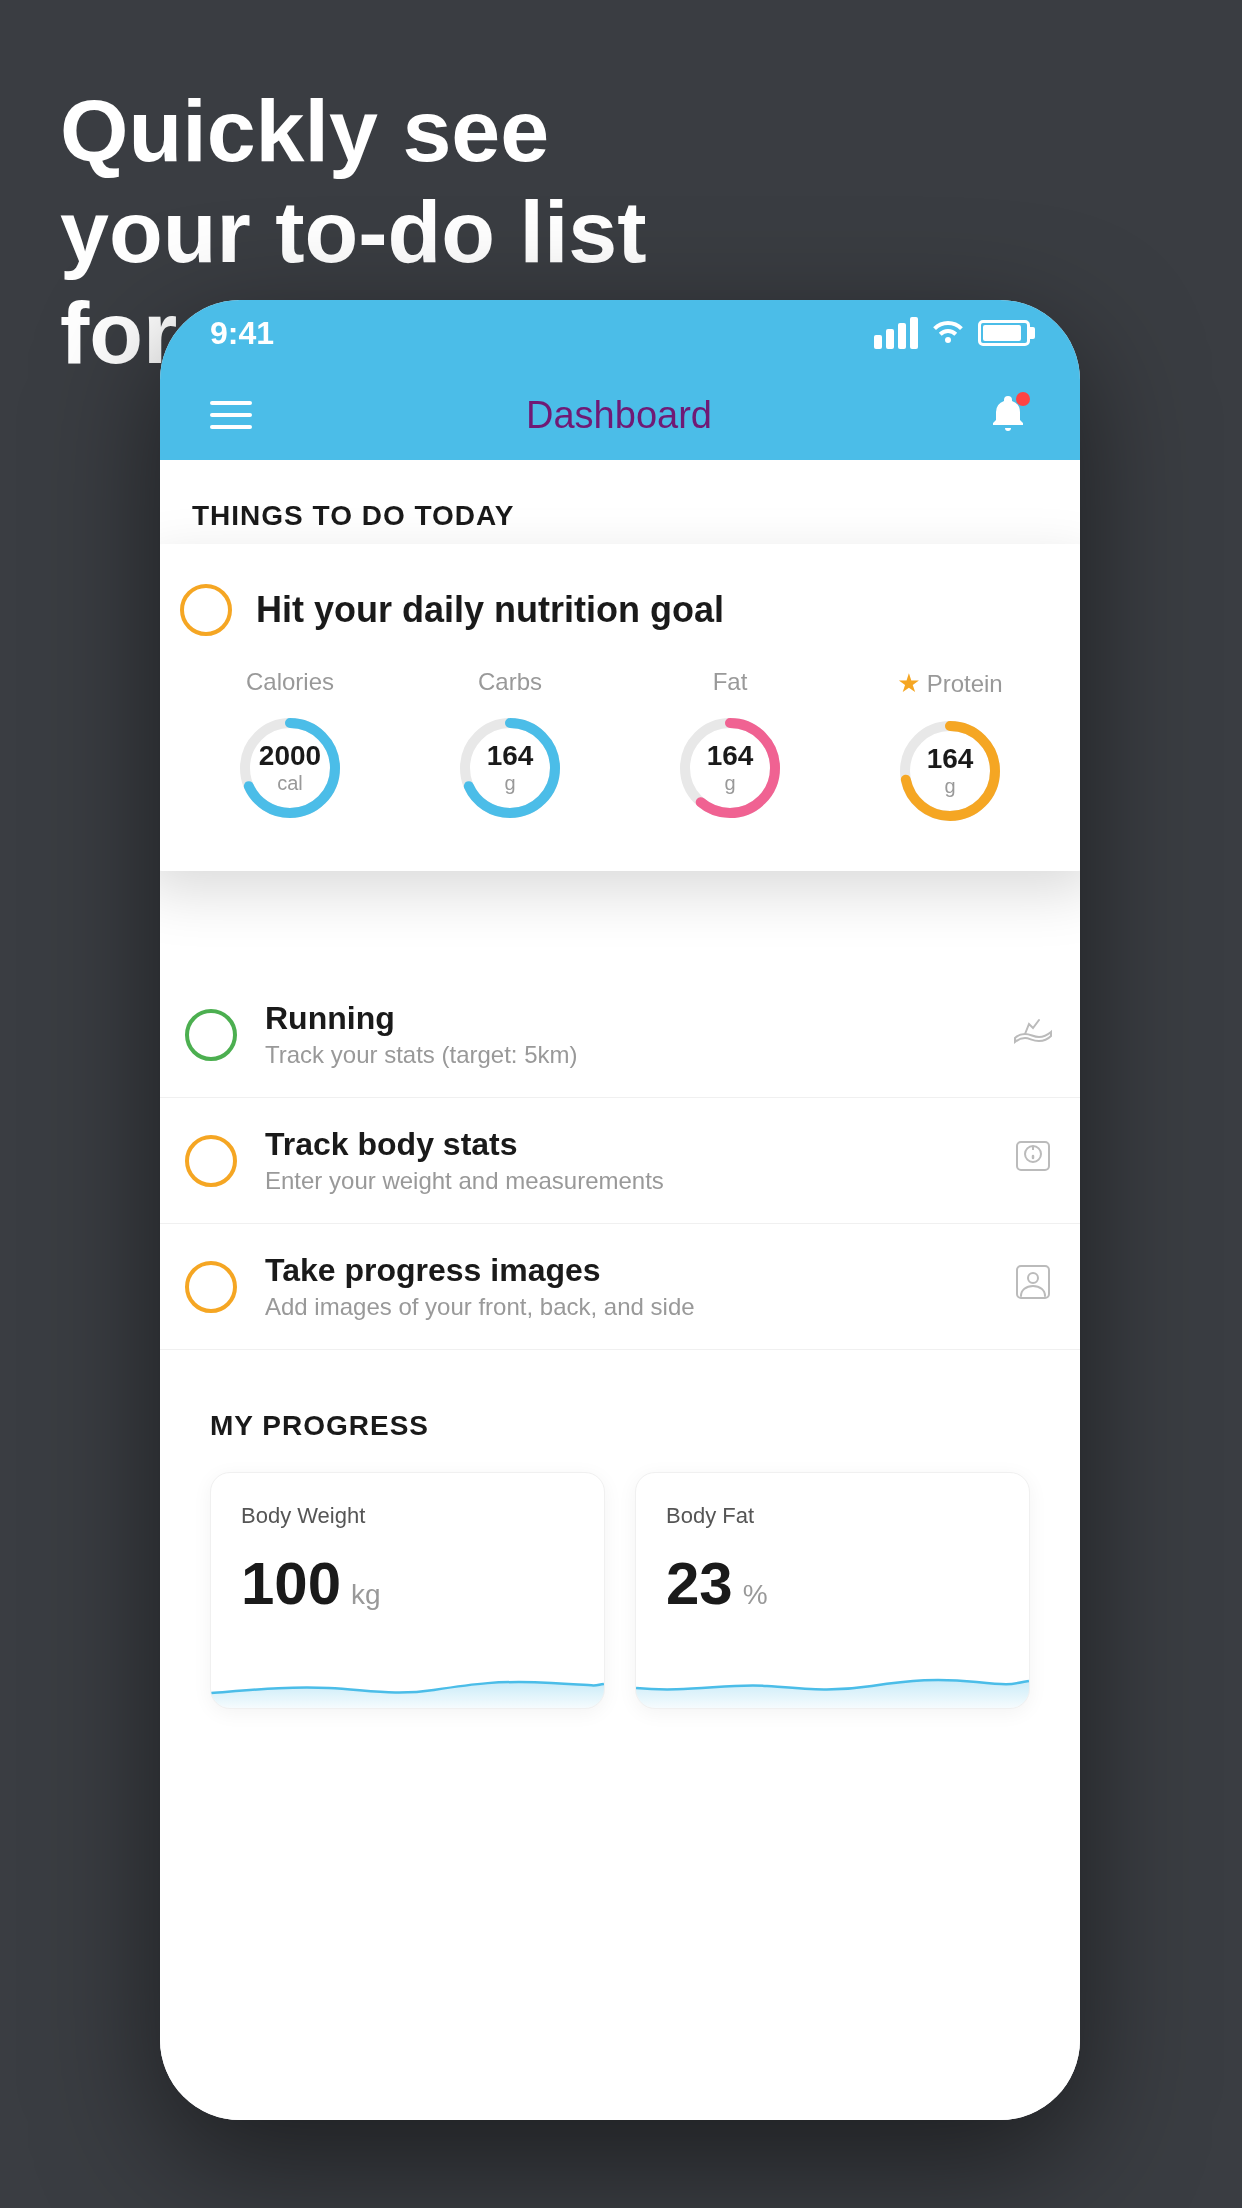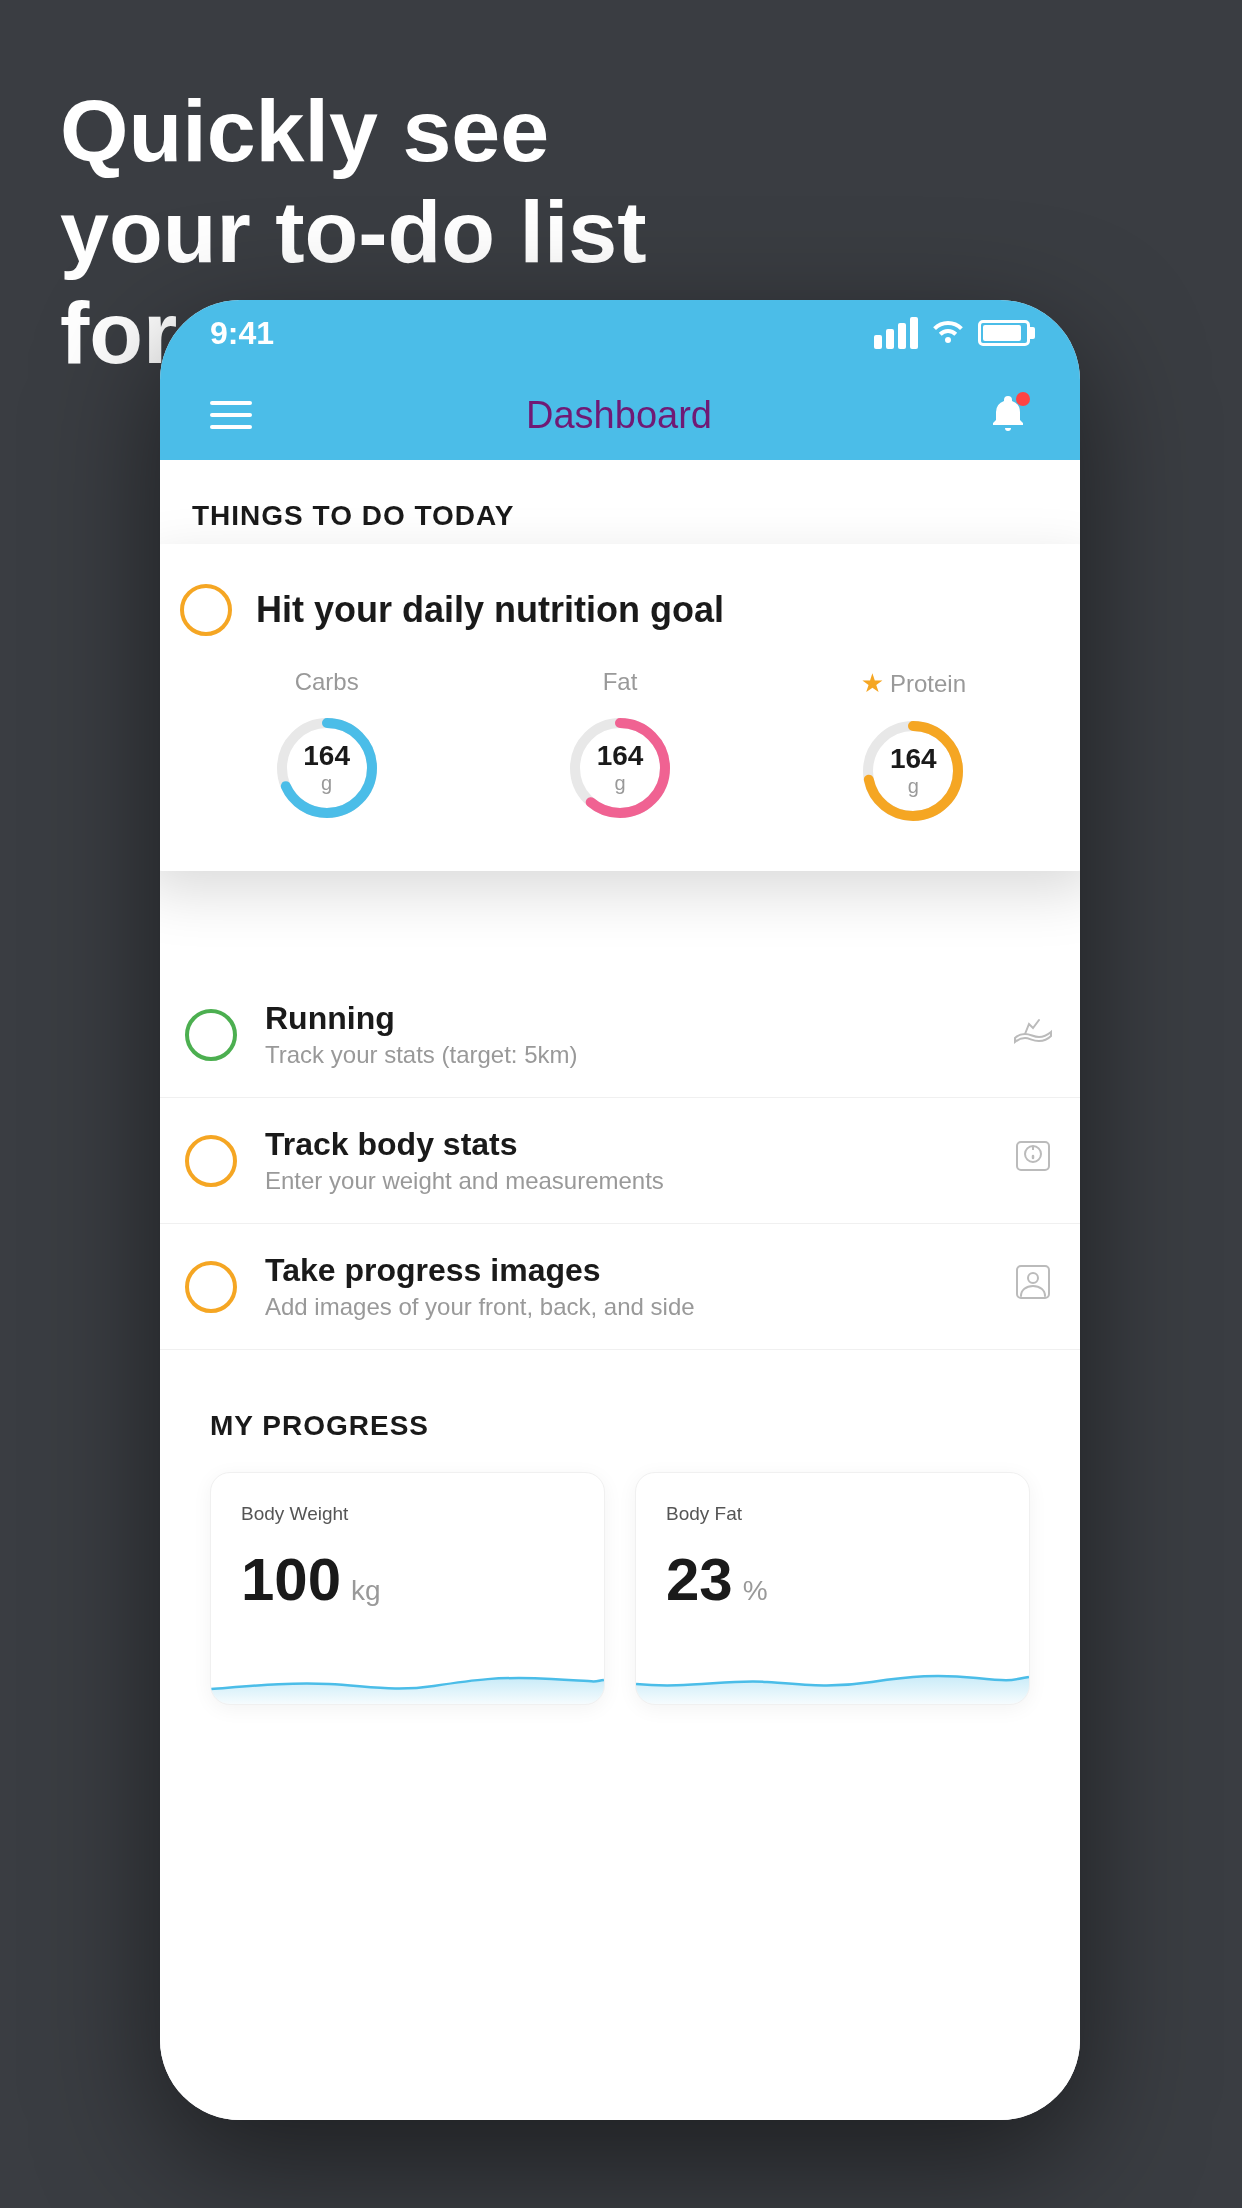--- a/index.html
+++ b/index.html
@@ -344,21 +344,21 @@
     .progress-card {
       flex: 1;
       background: #fff;
       border-radius: 20px;
       padding: 30px 30px 0 30px;
       border: 1px solid #f0f0f0;
       box-shadow: 0 4px 20px rgba(0,0,0,0.05);
       overflow: hidden;
     }
     .progress-card-title {
-      font-size: 19px;
+      font-size: 22px;
       color: #555;
       margin-bottom: 20px;
     }
     .progress-value-row {
       display: flex;
       align-items: baseline;
       gap: 10px;
       margin-bottom: 30px;
     }
     .progress-value {
@@ -430,20 +430,33 @@
 
     <div class="section-header">THINGS TO DO TODAY</div>
 
     <div class="nutrition-card">
       <div class="nutrition-card-title-row">
         <div class="circle-checkbox"></div>
         <span class="nutrition-card-title">Hit your daily nutrition goal</span>
       </div>
       <div class="nutrition-circles">
 
+        <div class="nut-item">
+          <span class="nut-label">Calories</span>
+          <div class="ring-container">
+            <svg viewBox="0 0 120 120">
+              <circle class="ring-bg" cx="60" cy="60" r="45"></circle>
+              <circle class="ring-fill-blue" cx="60" cy="60" r="45"></circle>
+            </svg>
+            <div class="ring-text">
+              <div class="ring-value">2000</div>
+              <div class="ring-unit">cal</div>
+            </div>
+          </div>
+        </div>
 
         <div class="nut-item">
           <span class="nut-label">Carbs</span>
           <div class="ring-container">
             <svg viewBox="0 0 120 120">
               <circle class="ring-bg" cx="60" cy="60" r="45"></circle>
               <circle class="ring-fill-blue" cx="60" cy="60" r="45"></circle>
             </svg>
             <div class="ring-text">
               <div class="ring-value">164</div>

